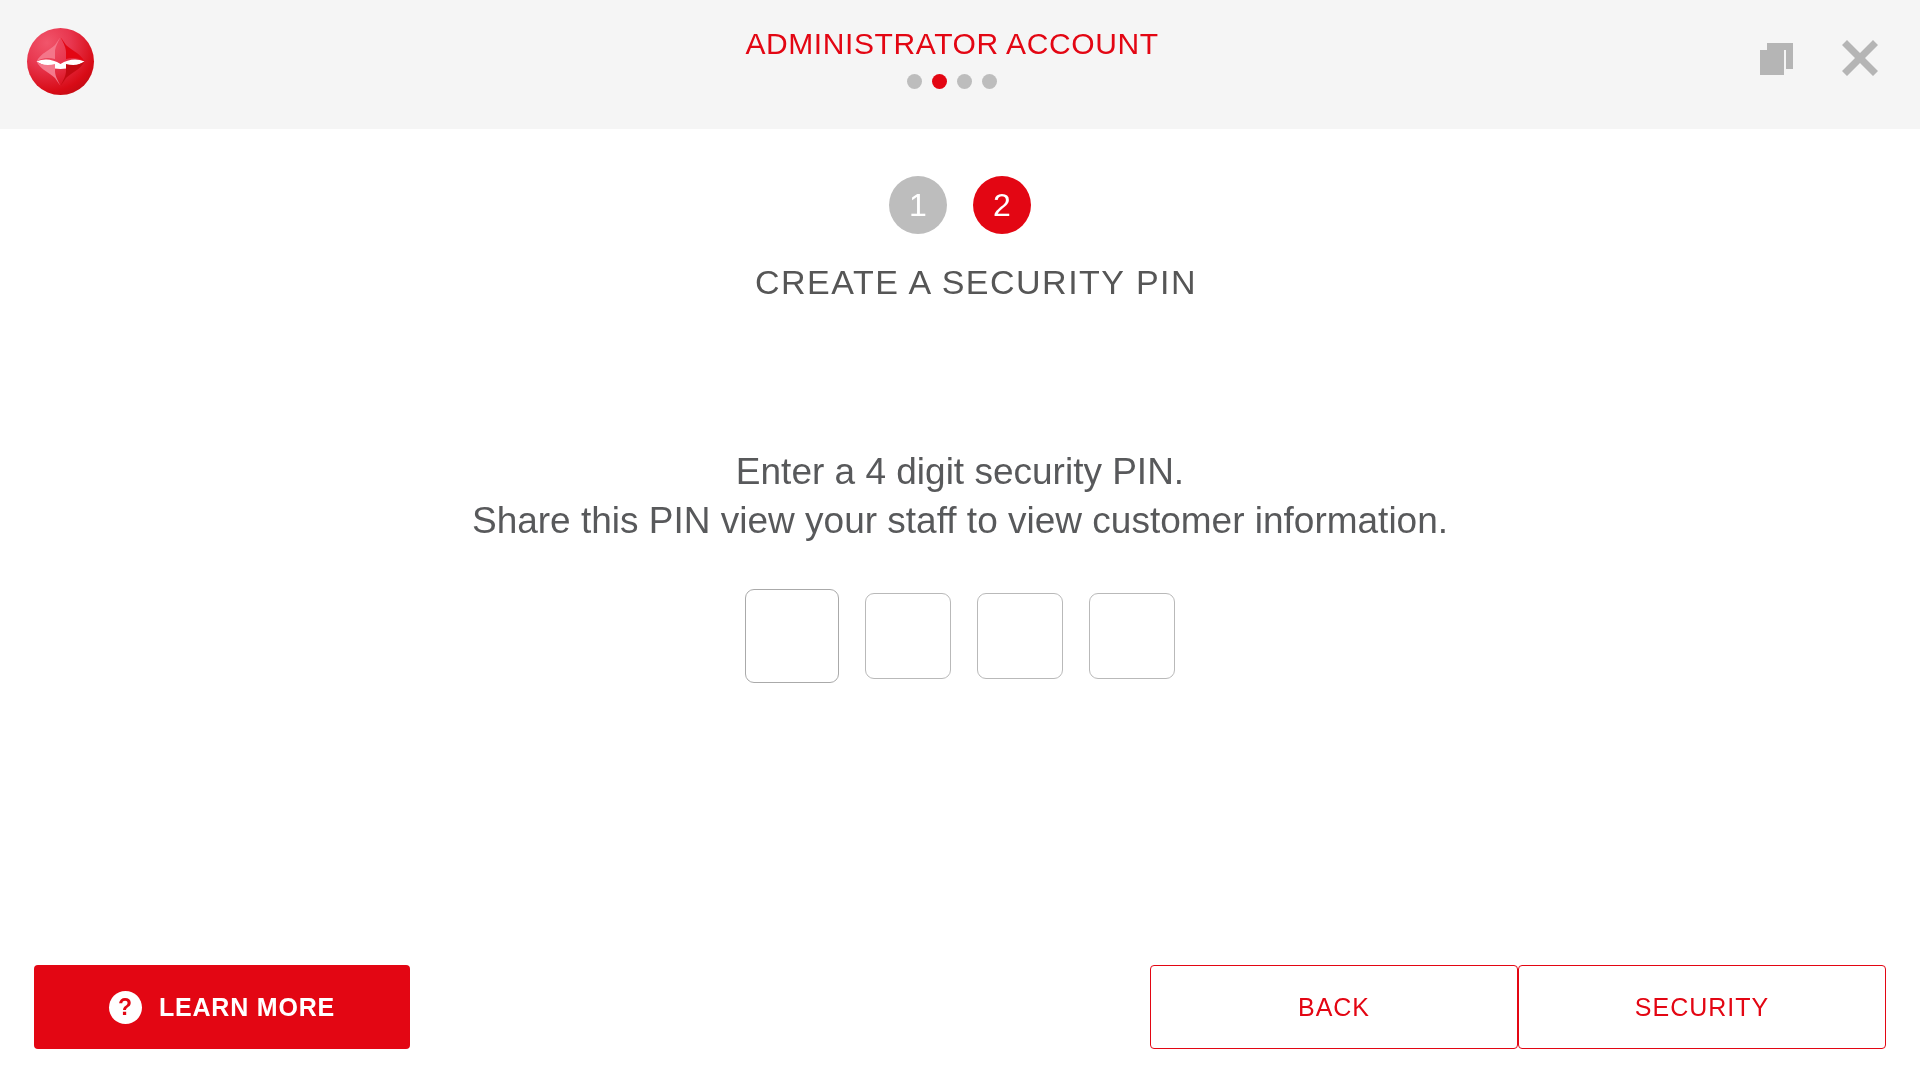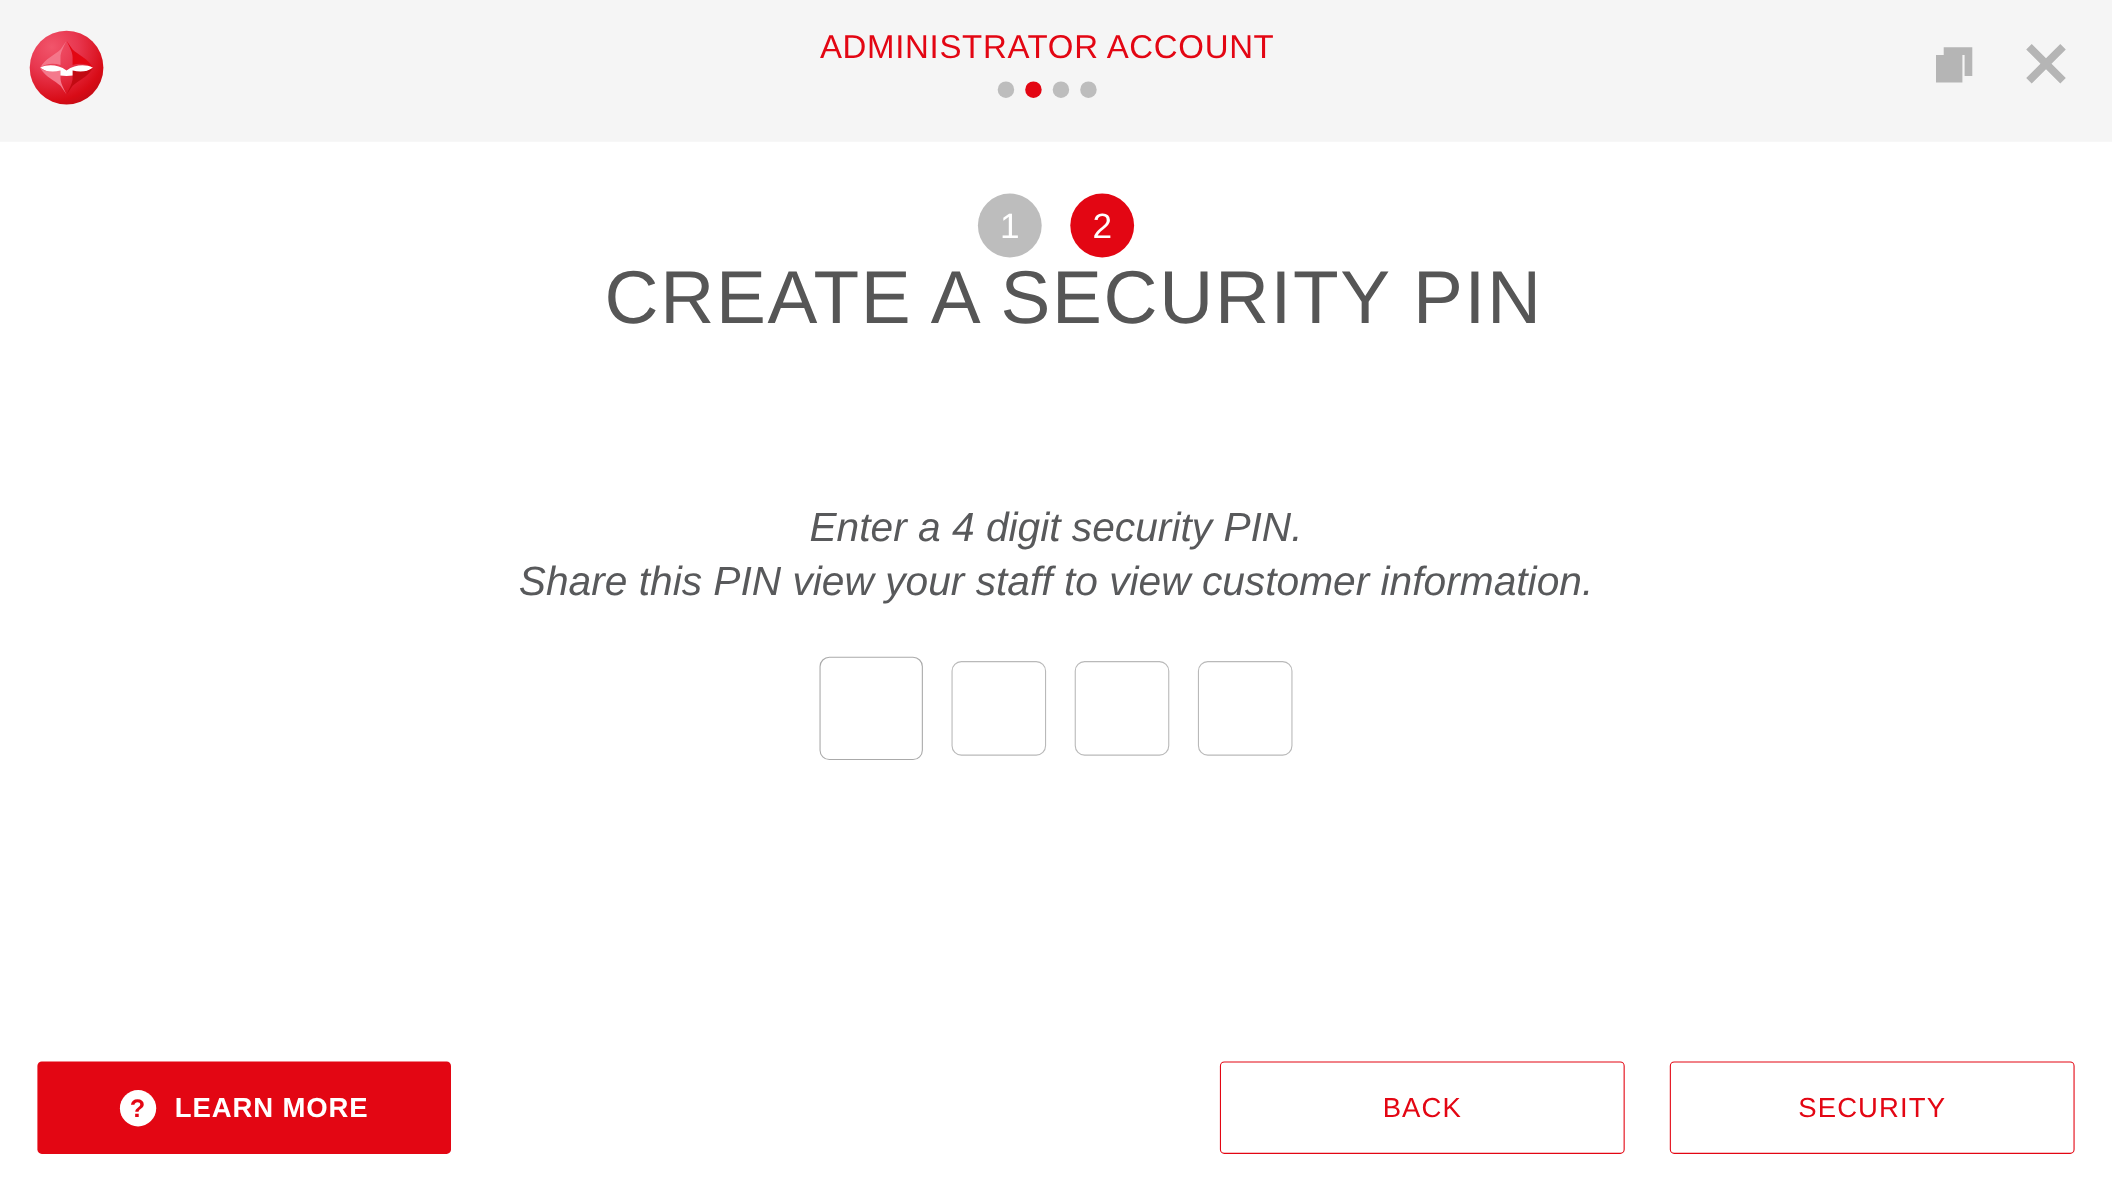--- a/index.html
+++ b/index.html
@@ -121,37 +121,38 @@
     font-weight: 400;
     display: flex;
     align-items: center;
     justify-content: center;
     line-height: 1;
   }
   .step.active { background: #e30613; }
 
   .page-title {
     text-align: center;
-    font-size: 68px;
+    margin-top: 30px;
+    font-size: 34px;
     font-weight: 300;
     letter-spacing: 1.5px;
     color: #565656;
     line-height: 1.1;
     padding-left: 32px;
   }
 
   .instructions {
     text-align: center;
     margin-top: 146px;
     font-size: 37px;
     font-weight: 300;
     color: #58595b;
     line-height: 49px;
   }
-  .instructions .line { display: block; font-style: italic; }
+  .instructions .line { display: block; }
 
   .pin-row {
     margin-top: 44px;
     display: flex;
     justify-content: center;
     align-items: center;
     gap: 26px;
   }
   .pin-box {
     width: 86px;
@@ -215,21 +216,20 @@
     display: flex;
     align-items: center;
     justify-content: center;
     line-height: 1;
     flex: 0 0 auto;
   }
 
   .footer-right {
     margin-left: auto;
     display: flex;
-    gap: 41px;
   }
 
   .btn-outline {
     width: 368px;
     height: 84px;
     background: #ffffff;
     border: 1px solid #e30613;
     color: #e30613;
     font-size: 25px;
     font-weight: 400;

